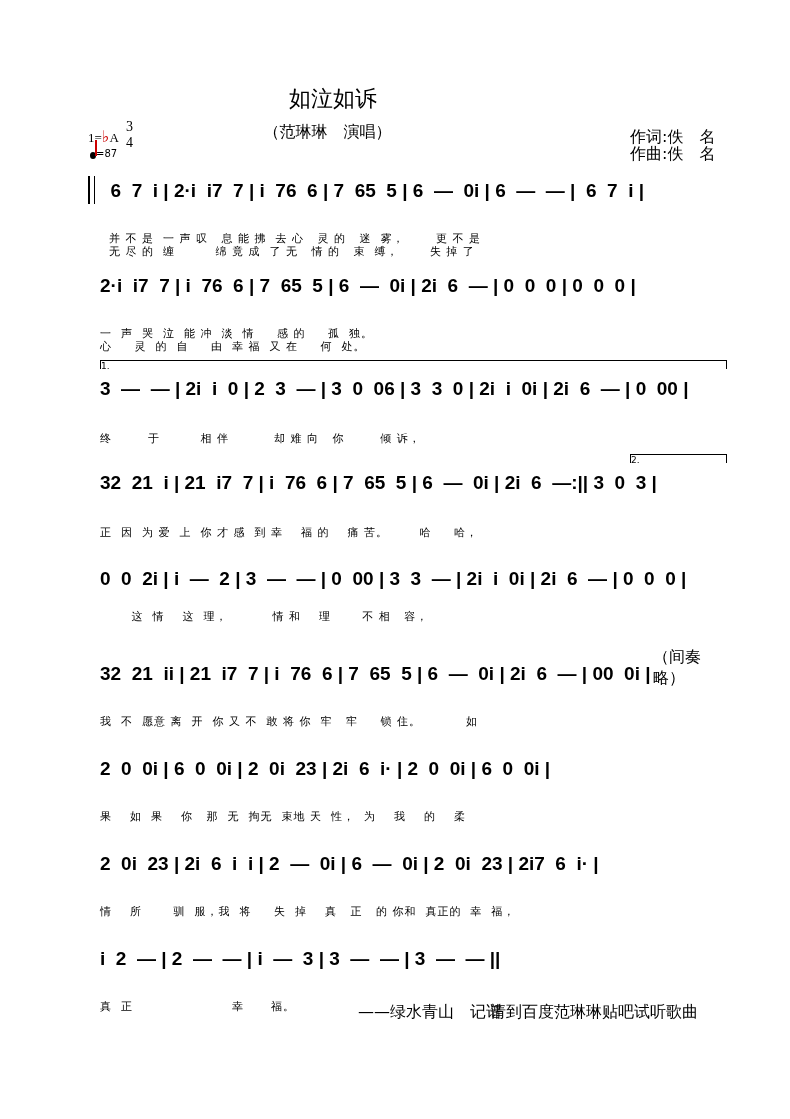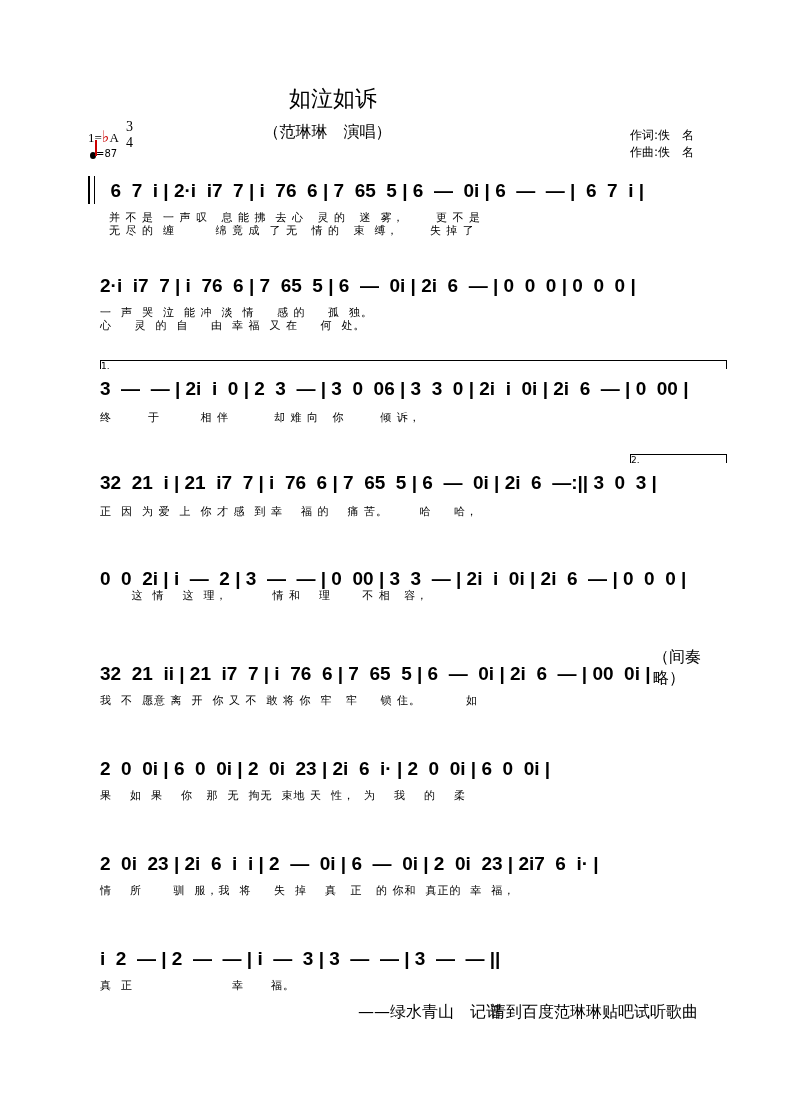--- a/index.html
+++ b/index.html
@@ -1,32 +1,32 @@
 <!DOCTYPE html>
 <html><head>
 <meta charset="utf-8">
 <style>
   html, body { margin:0; padding:0; background:#fff; }
   body { width:790px; height:1119px; position:relative; overflow:hidden;
          font-family:"DejaVu Sans", sans-serif; color:#000; }
   .abs { position:absolute; }
   .title { left:0; width:666px; top:84px; text-align:center; font-size:22px; font-family:"DejaVu Sans", sans-serif; }
   .subtitle { left:0; width:655px; top:122px; text-align:center; font-size:16px; }
-  .credit { font-size:12px; left:630px; }
+  .credit { font-size:16px; left:630px; }
   .key { left:88px; top:127px; font-size:13px; font-family:"Liberation Serif", serif; }
   .flat { color:#c00; font-size:16px; }
   .ts { position:absolute; font-size:14px; font-family:"Liberation Serif", serif; }
   .tempo { left:90px; top:148px; font-size:10px; }
   .tempo .note { display:inline-block; width:6px; height:7px; border-radius:50%; background:#000; vertical-align:bottom; position:relative; }
   .tempo .note::after { content:""; position:absolute; right:-1px; bottom:3px; width:2px; height:16px; background:#c00; }
   .line { position:absolute; left:100px; width:630px; }
   .notes { position:absolute; left:0; top:0; width:630px; height:28px;
            font-family:"Liberation Sans", sans-serif; font-weight:bold; font-size:19px;
            white-space:pre; letter-spacing:0px; }
-  .lyr { position:absolute; left:0; font-size:11px; white-space:pre; letter-spacing:1px; }
+  .lyr { position:absolute; left:0; font-size:11px; white-space:pre; letter-spacing:1px;margin-top:21px; }
   .rep { position:absolute; top:-4px; width:4px; height:28px; border-left:2px solid #000; border-right:1px solid #000; }
   .volta { position:absolute; border-top:1px solid #000; border-left:1px solid #000; height:8px; font-size:9px; }
   .footer { top:1002px; font-size:16px; }
 </style>
 </head>
 <body>
 
 <div class="abs title">如泣如诉</div>
 <div class="abs subtitle">（范琳琳　演唱）</div>
 <div class="abs credit" style="top:127px;">作词:佚　名</div>

